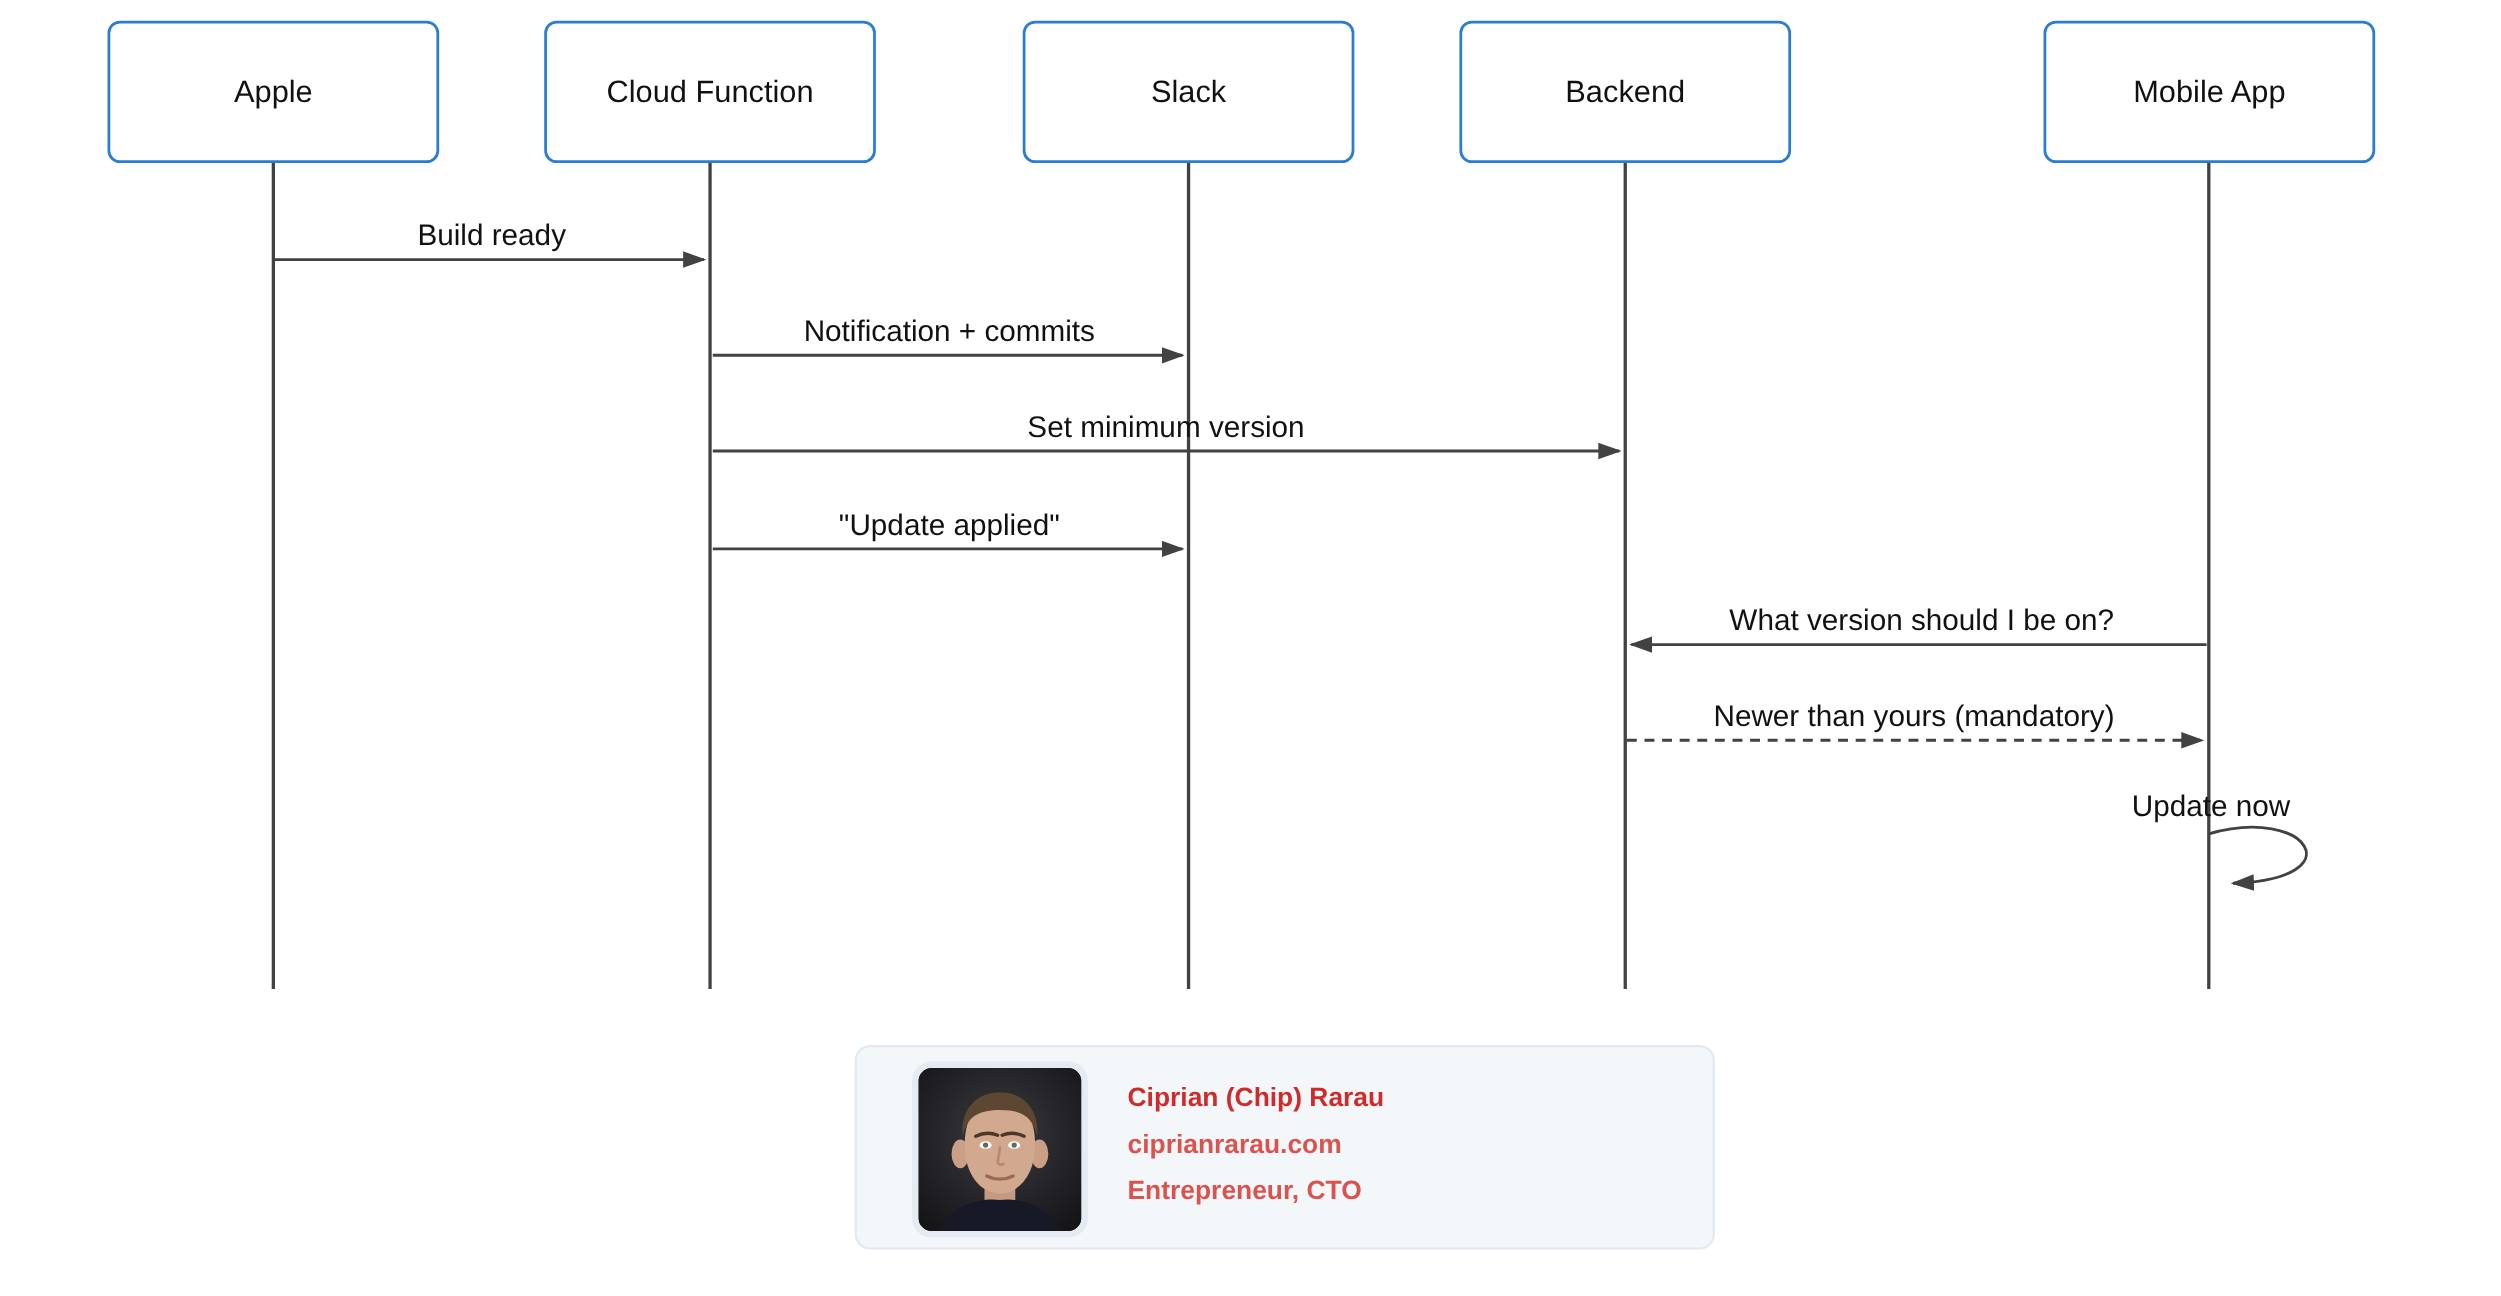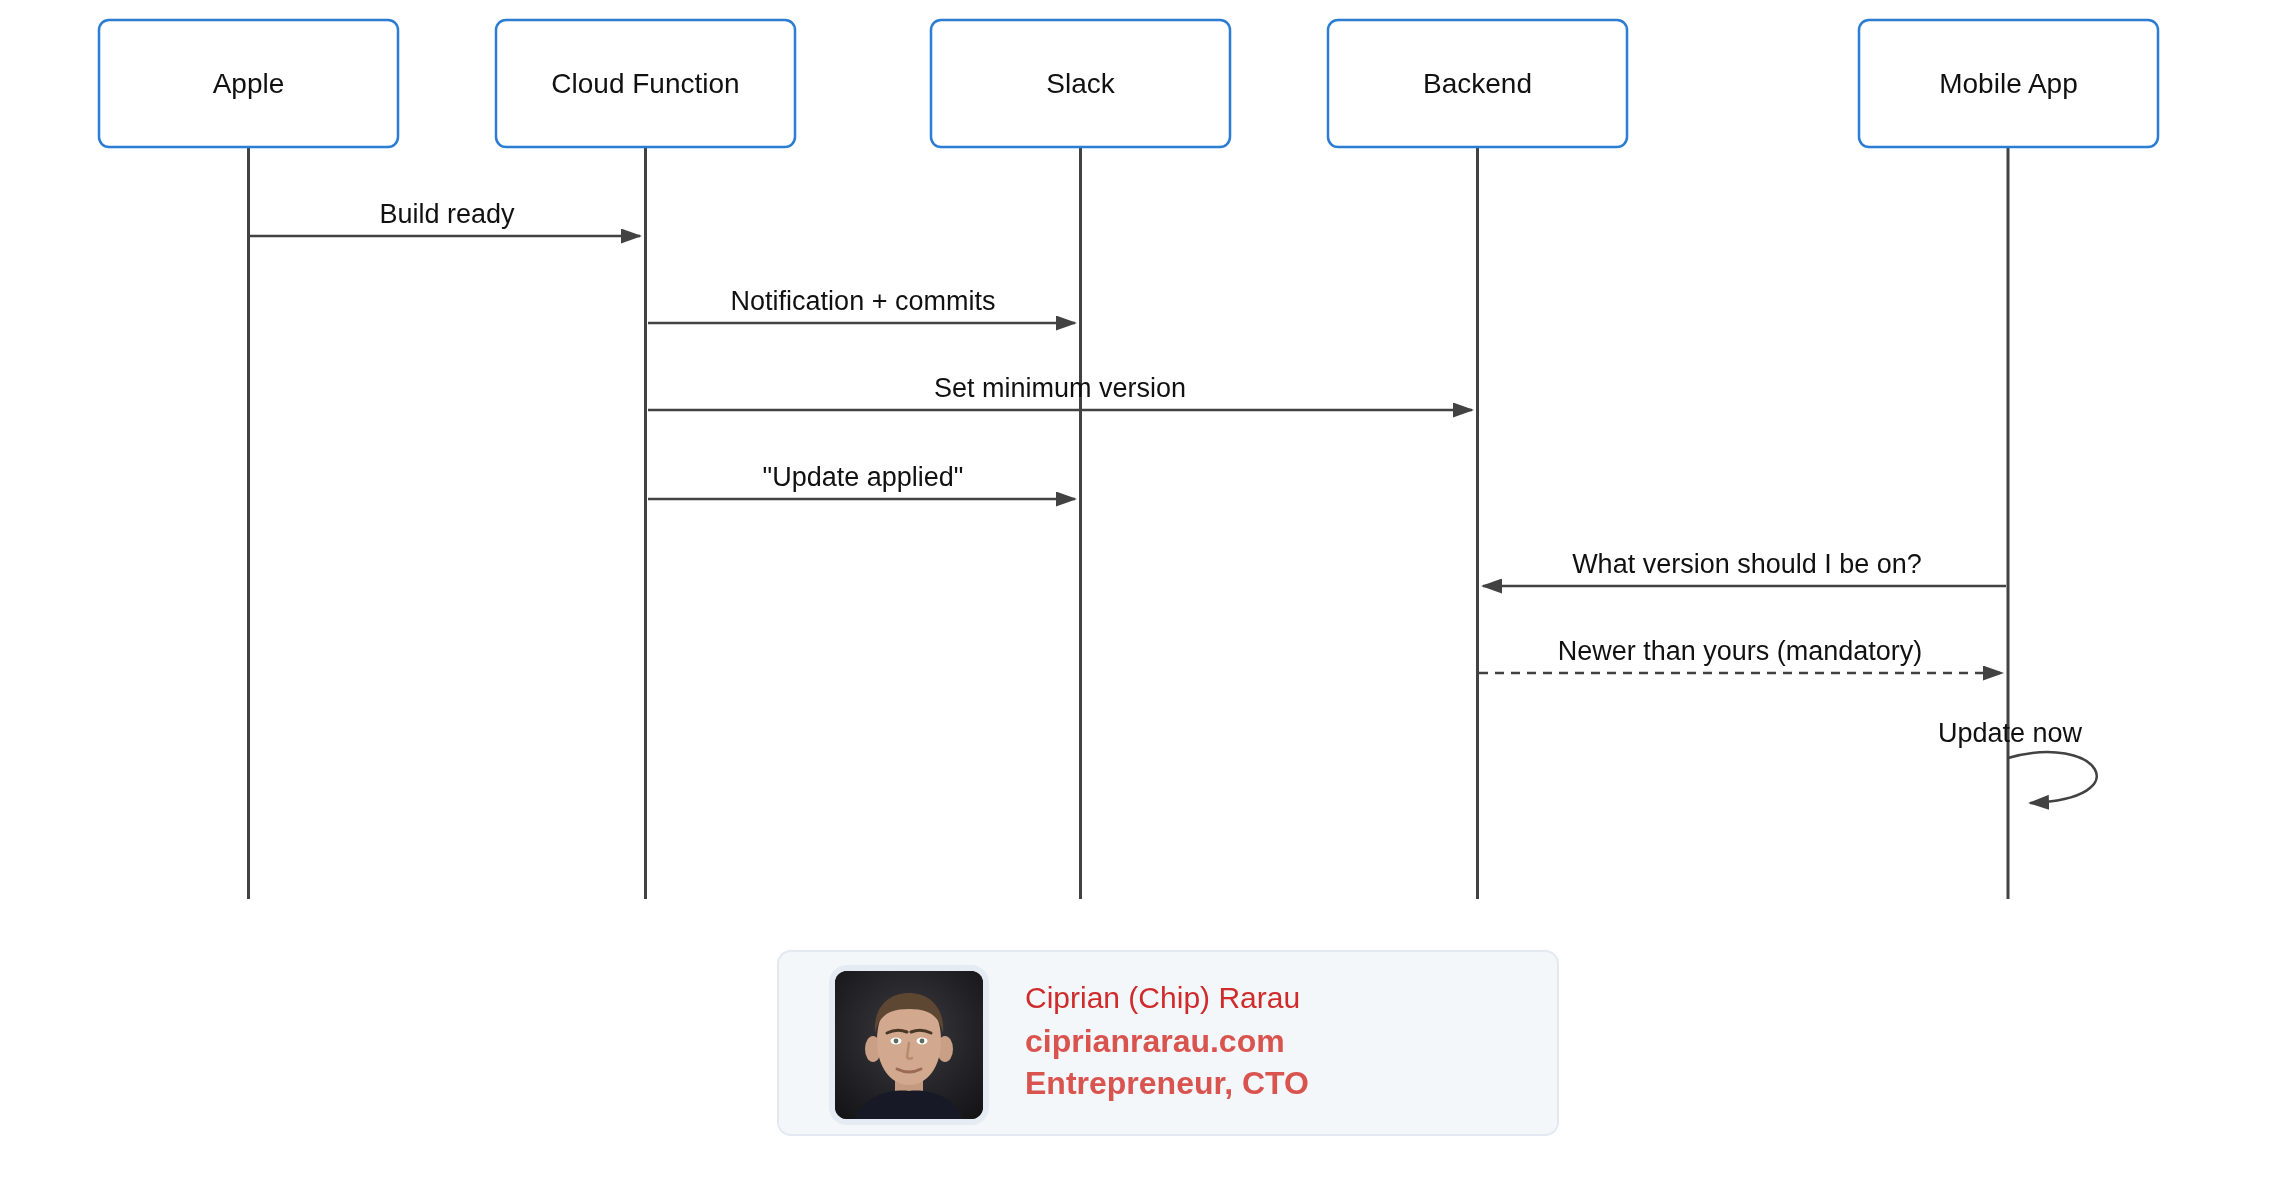--- a/index.html
+++ b/index.html
@@ -77,28 +77,28 @@
     background: #1c1c1f;
   }
   .author-photo svg { display: block; }
   .author-text {
     position: absolute;
     left: 246px;
     top: 24px;
   }
   .author-name {
     color: var(--name_red);
-    font-size: 30px;
-    font-weight: normal;
+    font-size: 24px;
+    font-weight: bold;
     line-height: 44px;
     white-space: nowrap;
   }
   .author-website, .author-title {
     color: var(--accent_red);
-    font-size: 32px;
+    font-size: 24px;
     font-weight: bold;
     line-height: 42px;
     white-space: nowrap;
     text-decoration: none;
     display: block;
   }
 </style>
 </head>
 <body>
 

